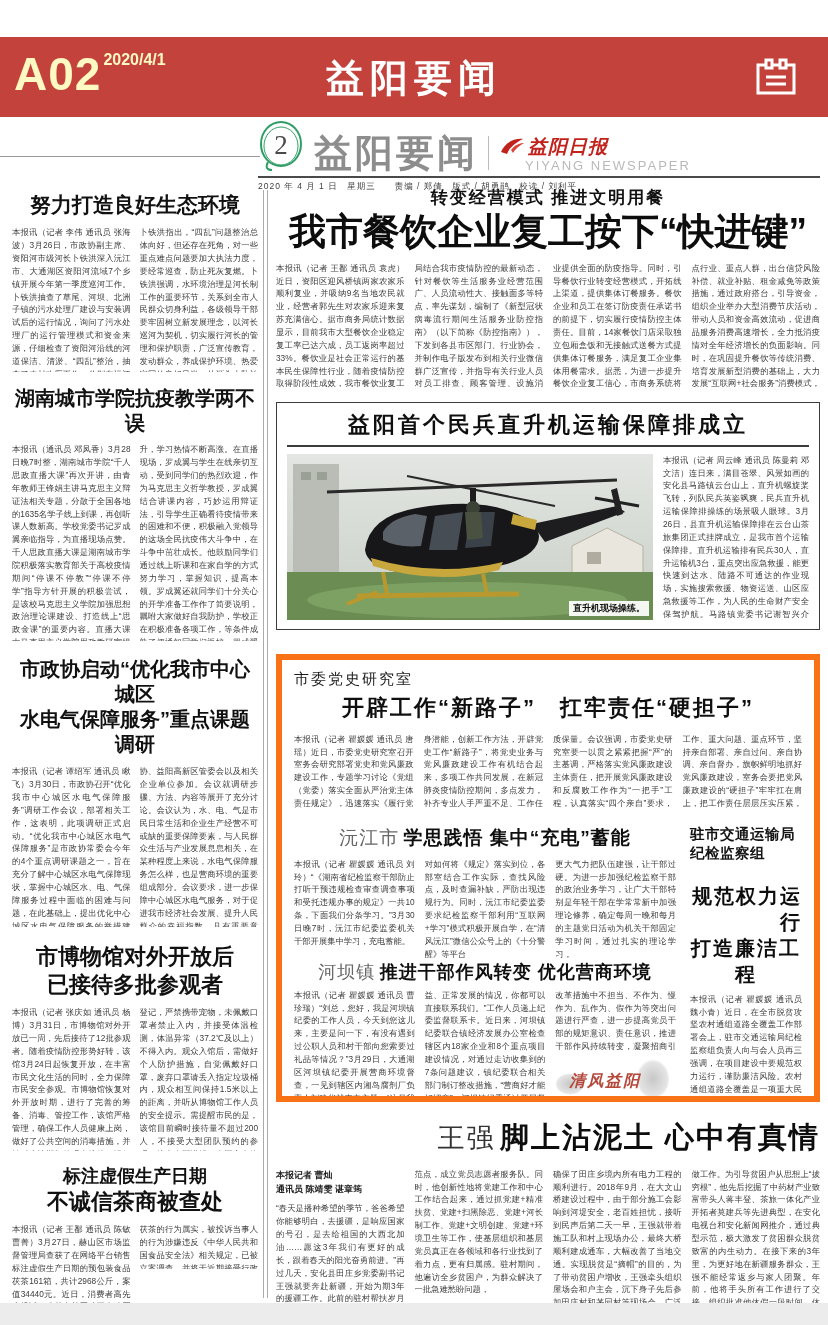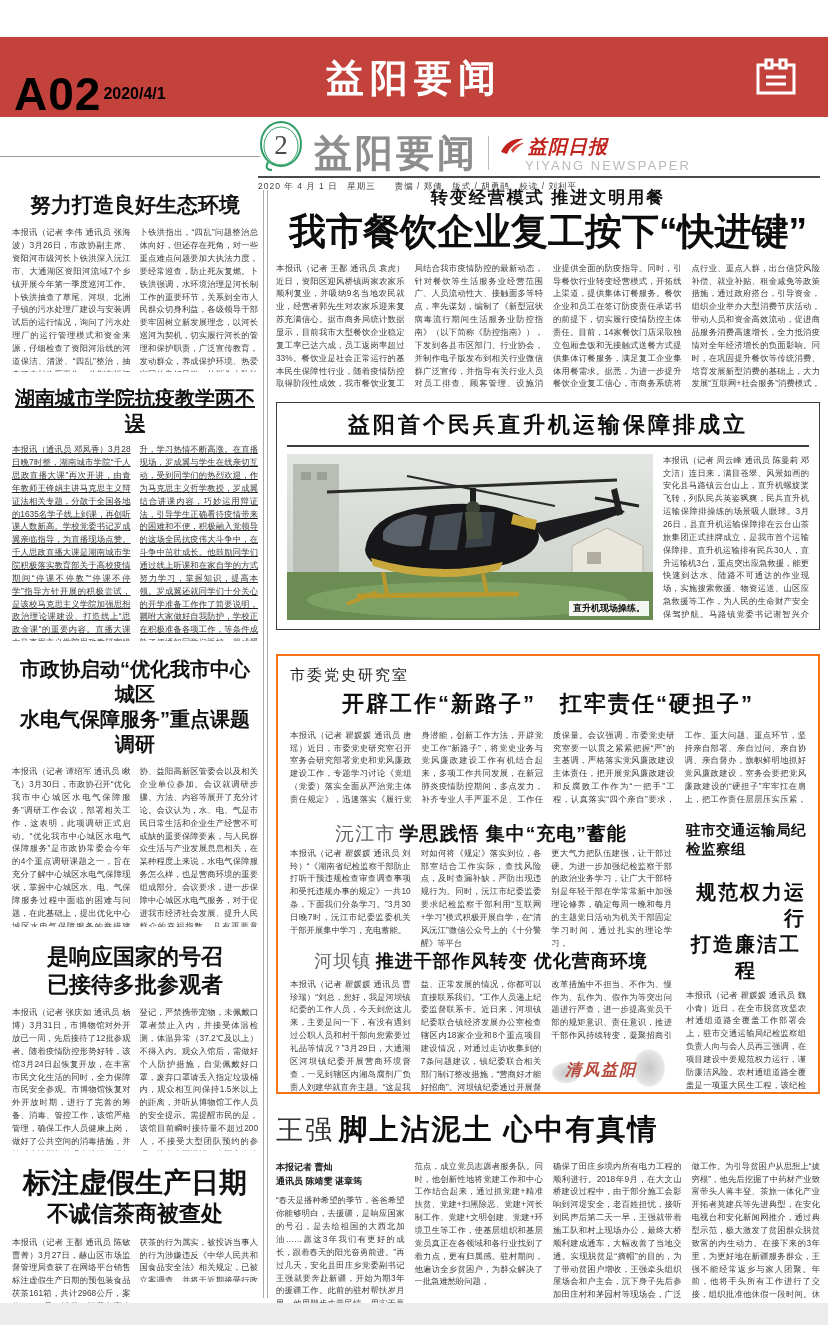--- a/index.html
+++ b/index.html
@@ -1,20 +1,20 @@
 <!DOCTYPE html>
 <html><head>
 <meta charset="utf-8">
 <style>
   html,body{margin:0;padding:0;background:#fff;}
   .page{position:relative;width:828px;height:1325px;background:#fff;overflow:hidden;
         font-family:"Liberation Sans",sans-serif;color:#222;}
   
   .banner{position:absolute;top:37px;left:0;width:828px;height:80px;background:#c4423c;}
-  .banner-left{position:absolute;left:14px;bottom:0;color:#000000;display:flex;align-items:center;}
+  .banner-left{position:absolute;left:14px;bottom:20px;color:#fef9c3;display:flex;align-items:flex-start;}
   .banner-pageno{font-size:46px;font-weight:bold;letter-spacing:1px;line-height:1;}
   .banner-date{font-size:16px;font-weight:bold;margin-left:2px;}
   .banner-title{position:absolute;left:0;right:0;top:16px;text-align:center;color:#fff;
                 font-size:38px;font-weight:bold;letter-spacing:6px;}
   .banner-icon{position:absolute;right:30px;top:20px;width:44px;height:40px;cursor:pointer;}
   
   .mast-line{position:absolute;top:156px;left:0;width:260px;border-top:1px solid #9a9a9a;}
   .masthead{position:absolute;top:120px;left:258px;width:562px;}
   .mast-row{display:flex;align-items:flex-end;}
   .mast-circle{width:46px;height:52px;margin-right:10px;}
@@ -49,44 +49,44 @@
   
   .heli-box{border:1px solid #3c3c3c;margin-top:10px;padding:7px 10px 9px 10px;}
   .heli-title{font-size:22px;font-weight:bold;letter-spacing:3px;color:#0f0f0f;}
   .heli-rule{border-top:2px solid #3c3c3c;margin:5px 0 7px 0;}
   .heli-content{display:flex;gap:10px;}
   .heli-photo{position:relative;width:366px;height:166px;flex:none;background:#7f1d1d;}
   .heli-caption{position:absolute;right:4px;bottom:4px;background:rgba(255,255,255,.92);
                 font-size:9px;font-weight:bold;color:#111;padding:1px 4px;}
   .heli-text{flex:1;height:166px;}
   
-  .blue-box{border:2px solid #f97316;margin-top:24px;padding:10px 12px 8px 12px;height:418px;overflow:hidden;}
+  .blue-box{border:6px solid #f97316;margin-top:24px;padding:10px 12px 8px 12px;height:418px;overflow:hidden;}
   .party-eyebrow{font-size:15px;color:#1c1c1c;letter-spacing:2px;}
   .party-headline{font-size:22px;font-weight:bold;letter-spacing:2px;color:#0f0f0f;text-align:center;
                   margin:4px 0 10px 0;}
   .party-cols .c{height:78px;}
   .box-row{display:flex;gap:14px;margin-top:14px;}
   .box-left{width:382px;flex:none;}
   .box-right{flex:1;min-width:0;}
-  .sub-head{text-align:center;}
+  .sub-head{text-align:center;margin-bottom:7px;}
   .sub-prefix{font-size:19px;color:#666;letter-spacing:1px;}
   .sub-title{font-size:19px;font-weight:bold;color:#0f0f0f;letter-spacing:1px;}
   .yj-cols .c{height:102px;}
   .hb-cols{margin-top:4px;}
   .hb-cols .c{height:122px;}
   .stamp{position:relative;height:52px;margin-top:4px;}
   .stamp-blob{position:absolute;border-radius:50%;background:radial-gradient(#9a9a9a,#cfcfcf 60%,transparent 70%);opacity:.55;}
   .stamp-text{position:absolute;left:14px;top:16px;font-family:"Liberation Serif",serif;
               font-size:16px;font-weight:bold;font-style:italic;color:#b5483a;letter-spacing:2px;}
   .zs-eyebrow{font-size:14.5px;font-weight:bold;color:#141414;letter-spacing:0.5px;}
   .zs-h{font-size:20px;font-weight:bold;color:#0d0d0d;letter-spacing:2px;line-height:1.3;text-align:center;}
   .zs-body{margin-top:6px;height:246px;}
   
   .wang{margin-top:16px;}
-  .wang-head{text-align:left;margin-bottom:10px;}
+  .wang-head{text-align:right;margin-bottom:10px;}
   .wang-prefix{font-size:27px;color:#333;letter-spacing:2px;}
   .wang-title{font-size:29px;font-weight:bold;color:#0d0d0d;letter-spacing:2px;}
   .wang-cols .c{height:158px;}
   .byline{font-size:9px;font-weight:bold;color:#222;line-height:1.6;margin-bottom:6px;}
   
   .footer{position:absolute;left:0;bottom:0;width:828px;height:22px;background:#ececec;}
 </style>
 </head>
 <body>
 
@@ -142,48 +142,48 @@
   <div class="left-col">
 
     <div class="la">
       <div class="lt1 h-center">努力打造良好生态环境</div>
       <div class="cols" style="margin-top:8px;">
         <div class="c bodytxt" style="height:146px;">本报讯（记者 李伟 通讯员 张海波）3月26日，市政协副主席、资阳河市级河长卜铁洪深入沅江市、大通湖区资阳河流域7个乡镇开展今年第一季度巡河工作。卜铁洪抽查了草尾、河坝、北洲子镇的污水处理厂建设与安装调试后的运行情况，询问了污水处理厂的运行管理模式和资金来源，仔细检查了资阳河沿线的河道保洁、清淤、“四乱”整治，抽查了农村改厕工作，分别在沅江市四季红镇和大通湖区金盆镇组织县级、镇级河长召开了座谈会。</div>
         <div class="c bodytxt" style="height:146px;">卜铁洪指出，“四乱”问题整治总体向好，但还存在死角，对一些重点难点问题要加大执法力度，要经常巡查，防止死灰复燃。卜铁洪强调，水环境治理是河长制工作的重要环节，关系到全市人民群众切身利益，各级领导干部要牢固树立新发展理念，以河长巡河为契机，切实履行河长的管理和保护职责，广泛宣传教育，发动群众，养成保护环境、热爱家园的良好风尚，从源头上防治河道污染，努力打造河畅水清、岸绿景美、人与自然和谐共生的生态环境。</div>
       </div>
     </div>
 
-    <div class="la" style="margin-bottom:16px;text-decoration:underline;">
+    <div class="la" style="margin-bottom:16px;">
       <div class="lt1 h-center" style="font-size:20px;">湖南城市学院抗疫教学两不误</div>
       <div class="cols" style="margin-top:7px;">
         <div class="c bodytxt" style="height:198px;">本报讯（通讯员 邓凤香）3月28日晚7时整，湖南城市学院“千人思政直播大课”再次开讲，由青年教师王锋娟主讲马克思主义辩证法相关专题，分散于全国各地的1635名学子线上到课，再创听课人数新高。学校党委书记罗成翼亲临指导，为直播现场点赞。千人思政直播大课是湖南城市学院积极落实教育部关于高校疫情期间“停课不停教”“停课不停学”指导方针开展的积极尝试，是该校马克思主义学院加强思想政治理论课建设、打造线上“思政金课”的重要内容。直播大课由马克思主义学院思政教研室组织开展，主讲内容为“马克思主义基本原理”，依托教育部“智能”平台，分为“直播教学、计时答疑、弹幕互动、理论讨论、线下作业”等环节。在本堂直播大课中，王锋娟老师充分发挥了思政课教师讲课特点，将深奥的哲学原理融入现实的案例中，实现了教师主导性与学生主体性的统一，学生的课堂参与直线飙</div>
         <div class="c bodytxt" style="height:198px;">升，学习热情不断高涨。在直播现场，罗成翼与学生在线亲切互动，受到同学们的热烈欢迎，作为马克思主义哲学教授，罗成翼结合讲课内容，巧妙运用辩证法，引导学生正确看待疫情带来的困难和不便，积极融入党领导的这场全民抗疫伟大斗争中，在斗争中茁壮成长。他鼓励同学们通过线上听课和在家自学的方式努力学习，掌握知识，提高本领。罗成翼还就同学们十分关心的开学准备工作作了简要说明，嘱咐大家做好自我防护，学校正在积极准备各项工作，等条件成熟了便通知同学们返校。罗成翼充分肯定马克思主义学院积极探索直播大课的做法，称这是抗疫教学两不误、加强防疫期间思政课教学的好形式，他勉励马克思主义学院要认真总结经验，讲好直播大课，将其建设成为学校思政课教育的品牌。后台数据显示，本次大课，学生在线参与率达到73%，正确率达到82%以上，收到即时弹幕4802条，均创了直播大课新高。</div>
       </div>
     </div>
 
     <div class="la" style="margin-bottom:16px;">
       <div class="lt1 h-center" style="font-size:20px;">市政协启动“优化我市中心城区</div>
       <div class="lt1 h-center" style="font-size:20px;">水电气保障服务”重点课题调研</div>
       <div class="cols" style="margin-top:8px;">
         <div class="c bodytxt" style="height:162px;">本报讯（记者 谭绍军 通讯员 瞅飞）3月30日，市政协召开“优化我市中心城区水电气保障服务”调研工作会议，部署相关工作，这表明，此项调研正式启动。“优化我市中心城区水电气保障服务”是市政协常委会今年的4个重点调研课题之一，旨在充分了解中心城区水电气保障现状，掌握中心城区水、电、气保障服务过程中面临的困难与问题，在此基础上，提出优化中心城区水电气保障服务的举措建议，为市委市政府提供决策参考，更多更好地促进我市经济社会发展。调研由市政协副主席卜铁洪领衔，市政协农业和农村委员会牵头组织，市发改委、工信、财政、住建、水利、行政审批等职能部门和赫山区政协、资阳区政</div>
         <div class="c bodytxt" style="height:162px;">协、益阳高新区管委会以及相关企业单位参加。会议就调研步骤、方法、内容等展开了充分讨论。会议认为，水、电、气是市民日常生活和企业生产经营不可或缺的重要保障要素，与人民群众生活与产业发展息息相关，在某种程度上来说，水电气保障服务怎么样，也是营商环境的重要组成部分。会议要求，进一步保障中心城区水电气服务，对于促进我市经济社会发展、提升人民群众的幸福指数，具有重要意义。会议要求，各部门单位务必在4月底前完成本单位本部门的调研情况汇总并报总课题组，6月基本形成调研报告，经市政协常委会协商讨论通过后，再向市委、市政府提交相应建议案。</div>
       </div>
     </div>
 
     <div class="la">
-      <div class="lt1 h-center" style="font-size:22px;">是响应国家的号召</div>
+      <div class="lt1 h-center" style="font-size:22px;">市博物馆对外开放后</div>
       <div class="lt1 h-center" style="font-size:22px;">已接待多批参观者</div>
       <div class="cols" style="margin-top:8px;">
         <div class="c bodytxt" style="height:145px;">本报讯（记者 张庆如 通讯员 杨博）3月31日，市博物馆对外开放已一周，先后接待了12批参观者。随着疫情防控形势好转，该馆3月24日起恢复开放，在丰富市民文化生活的同时，全力保障市民安全参观。市博物馆恢复对外开放时期，进行了完善的筹备、消毒、管控工作，该馆严格管理，确保工作人员健康上岗，做好了公共空间的消毒措施，并针对疫情期间的观众接待，进行了防疫安全开馆演习。该馆也对参观者提出了参观要求：观众携带身份证或其他有效证件并接受查验</div>
         <div class="c bodytxt" style="height:145px;">登记，严禁携带宠物，未佩戴口罩者禁止入内，并接受体温检测，体温异常（37.2℃及以上）不得入内。观众入馆后，需做好个人防护措施，自觉佩戴好口罩，废弃口罩请丢入指定垃圾桶内，观众相互间保持1.5米以上的距离，并听从博物馆工作人员的安全提示。需提醒市民的是，该馆目前瞬时接待量不超过200人，不接受大型团队预约的参观，馆内人工讲解、人工寄存物品暂停服务，建议观众参观时间控制在2小时内，以免人员聚集。</div>
       </div>
     </div>
 
     <div>
-      <div class="lt1 h-center" style="font-size:28px;">标注虚假生产日期</div>
+      <div class="lt1 h-center" style="font-size:18px;">标注虚假生产日期</div>
       <div class="lt1 h-center" style="font-size:22px;">不诚信茶商被查处</div>
       <div class="cols" style="margin-top:8px;">
         <div class="c bodytxt" style="height:102px;">本报讯（记者 王鄱 通讯员 陈敏 曹菁）3月27日，赫山区市场监督管理局查获了在网络平台销售标注虚假生产日期的预包装食品茯茶161箱，共计2968公斤，案值34440元。近日，消费者高先生投诉，称其在某网购平台购买了在外包装上标注虚假生产日期的茶叶，赫山区市场监督管理局组织执法人员上门核查投诉情况。经查，位于赫山街道青年东路的被投诉人所经营的门店未依法取得食品经营许可，在网络平台销售标注虚假生产日期的预包装食品</div>
         <div class="c">
           <div class="bodytxt" style="height:46px;">茯茶的行为属实，被投诉当事人的行为涉嫌违反《中华人民共和国食品安全法》相关规定，已被立案调查，并将于近期接受行政处罚。市场监督部门提醒广大消费者，在购买商品时要注意查看包装上的相关要素，一旦发现合法权益被侵犯，请及时拨打12315投诉举报。</div>
 
         </div>
       </div>
     </div>
 

